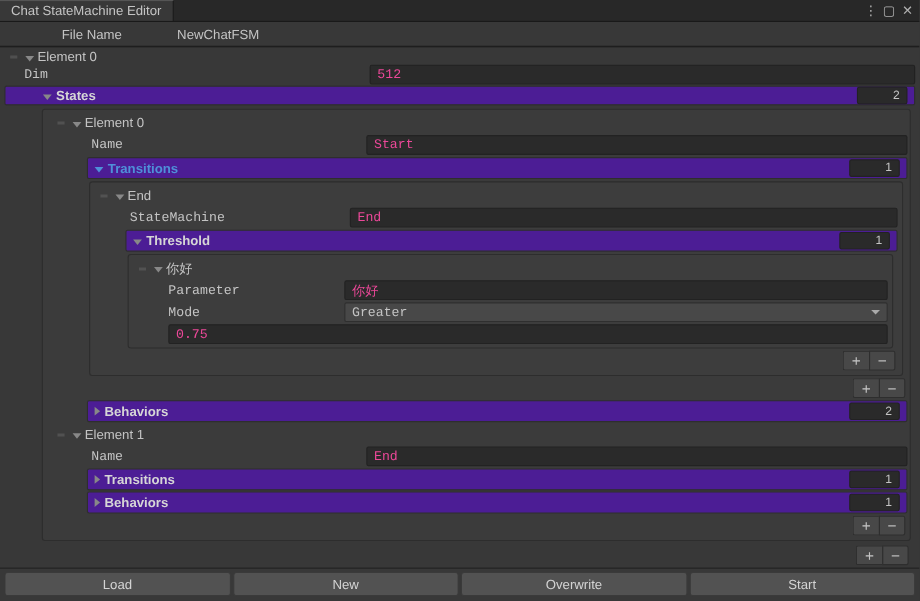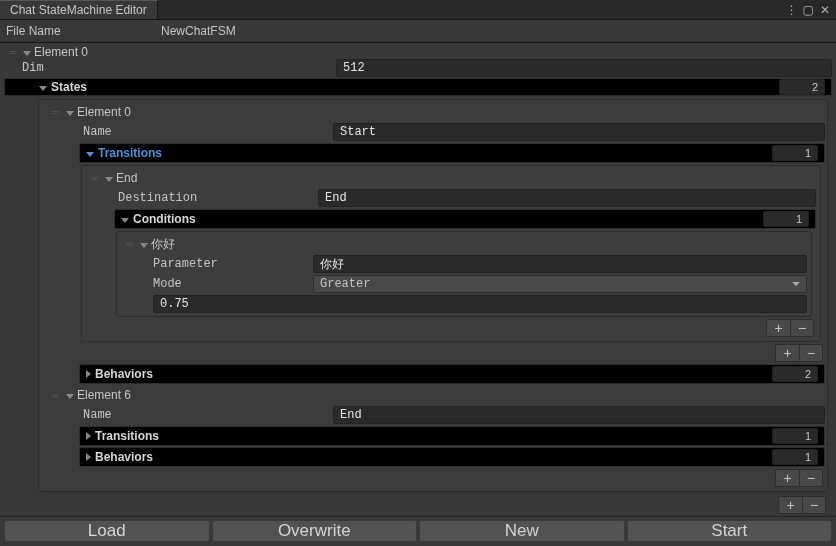--- a/index.html
+++ b/index.html
@@ -33,40 +33,40 @@
   .titlebar-icons {
     display: flex;
     align-items: center;
     gap: 6px;
     padding: 0 6px;
   }
   .titlebar-icons span { color: #b0b0b0; font-size: 12px; line-height: 1; }
   .kebab { letter-spacing: -1px; }
   .label { flex: 0 0 160px; padding-left: 6px; }
   .top-field-row { padding: 0 6px; height: 22px; display:flex; align-items:center; border-bottom:1px solid #303030;}
-  .top-field-row .label { flex: 0 0 155px; padding-left:0;}
+  .top-field-row .label { flex: 0 0 155px; padding-left:0;text-align:center;}
   .content {
     flex: 1;
     overflow: auto;
     padding: 2px 4px 4px 4px;
     border-top: 1px solid #191919;
   }
   .input {
     flex: 1;
     background: #2a2a2a;
     border: 1px solid #222;
     border-radius: 2px;
-    color: #e5e5e5;
+    color: #ec4899;
     padding: 1px 6px;
     height: 18px;
     font-family: inherit;
     font-size: 12px;
   }
   .header-row {
-    background: #000000;
+    background: #4c1d95;
     border: 1px solid #2e2e2e;
     border-radius: 2px;
     height: 20px;
     display: flex;
     align-items: center;
     padding: 0 6px;
     margin: 1px 0;
   }
   .header-row.selected { color: #4f90d9; }
   .tri-down {
@@ -138,21 +138,21 @@
     color:#c4c4c4;display:flex;align-items:center;justify-content:center;
     font-size:14px;line-height:1;
   }
   .pm-btn:first-child{border-radius:2px 0 0 2px;border-right:none;}
   .pm-btn:last-child{border-radius:0 2px 2px 0;}
   .footer {
     display:flex; gap:2px; padding:3px 4px 4px 4px; border-top:1px solid #222; background:#383838;
   }
   .footer-btn {
     flex:1;height:22px;background:#525252;border:1px solid #3a3a3a;border-radius:3px;
-    color:#d4d4d4;display:flex;align-items:center;justify-content:center;font-size:17px;
+    color:#d4d4d4;display:flex;align-items:center;justify-content:center;font-size:12px;
   }
   .spacer{flex:1;}
   .scroll-container{flex:1;display:flex;flex-direction:column;}
 </style>
 </head>
 <body>
 
 <div class="titlebar">
   <div class="tab">
     <span>Chat StateMachine Editor</span>
@@ -213,27 +213,27 @@
 
     <div class="inner-box" style="margin-left:40px">
 
       <div class="element-row">
         <span class="drag-handle">═</span>
         <span style="width:14px;text-align:center"><span class="tri-down"></span></span>
         <span>End</span>
       </div>
 
       <div class="prop-row" style="padding-left:32px">
-        <div style="width:200px">Destination</div>
+        <div style="width:200px">StateMachine</div>
         <input class="input" value="End" style="">
       </div>
 
       <div class="header-row" style="margin-left:28px;padding-left:6px">
         <span style="margin-right:4px"><span class="tri-down"></span></span>
-        <span class="bold">Conditions</span>
+        <span class="bold">Threshold</span>
         <span class="spacer"></span>
         <span class="count-box">1</span>
       </div>
 
       <div class="inner-box" style="margin-left:30px">
         <div class="element-row">
           <span class="drag-handle">═</span>
           <span style="width:14px;text-align:center"><span class="tri-down"></span></span>
           <span>你好</span>
         </div>
@@ -267,21 +267,21 @@
     <div class="header-row" style="margin-left:38px;padding-left:6px">
       <span style="margin-right:4px"><span class="tri-right"></span></span>
       <span class="bold">Behaviors</span>
       <span class="spacer"></span>
       <span class="count-box">2</span>
     </div>
 
     <div class="element-row" style="padding-left:8px">
       <span class="drag-handle">═</span>
       <span style="width:14px;text-align:center"><span class="tri-down"></span></span>
-      <span>Element 6</span>
+      <span>Element 1</span>
     </div>
 
     <div class="prop-row" style="padding-left:42px">
       <div style="width:250px">Name</div>
       <input class="input" value="End" style="">
     </div>
 
     <div class="header-row" style="margin-left:38px;padding-left:6px">
       <span style="margin-right:4px"><span class="tri-right"></span></span>
       <span class="bold">Transitions</span>
@@ -304,16 +304,16 @@
 
   <div class="plusminus" style="margin-right:6px">
     <div class="pm-btn">+</div>
     <div class="pm-btn">−</div>
   </div>
 
 </div>
 
 <div class="footer">
   <div class="footer-btn">Load</div>
+  <div class="footer-btn">New</div>
   <div class="footer-btn">Overwrite</div>
-  <div class="footer-btn">New</div>
   <div class="footer-btn">Start</div>
 </div>
 
 </body></html>

